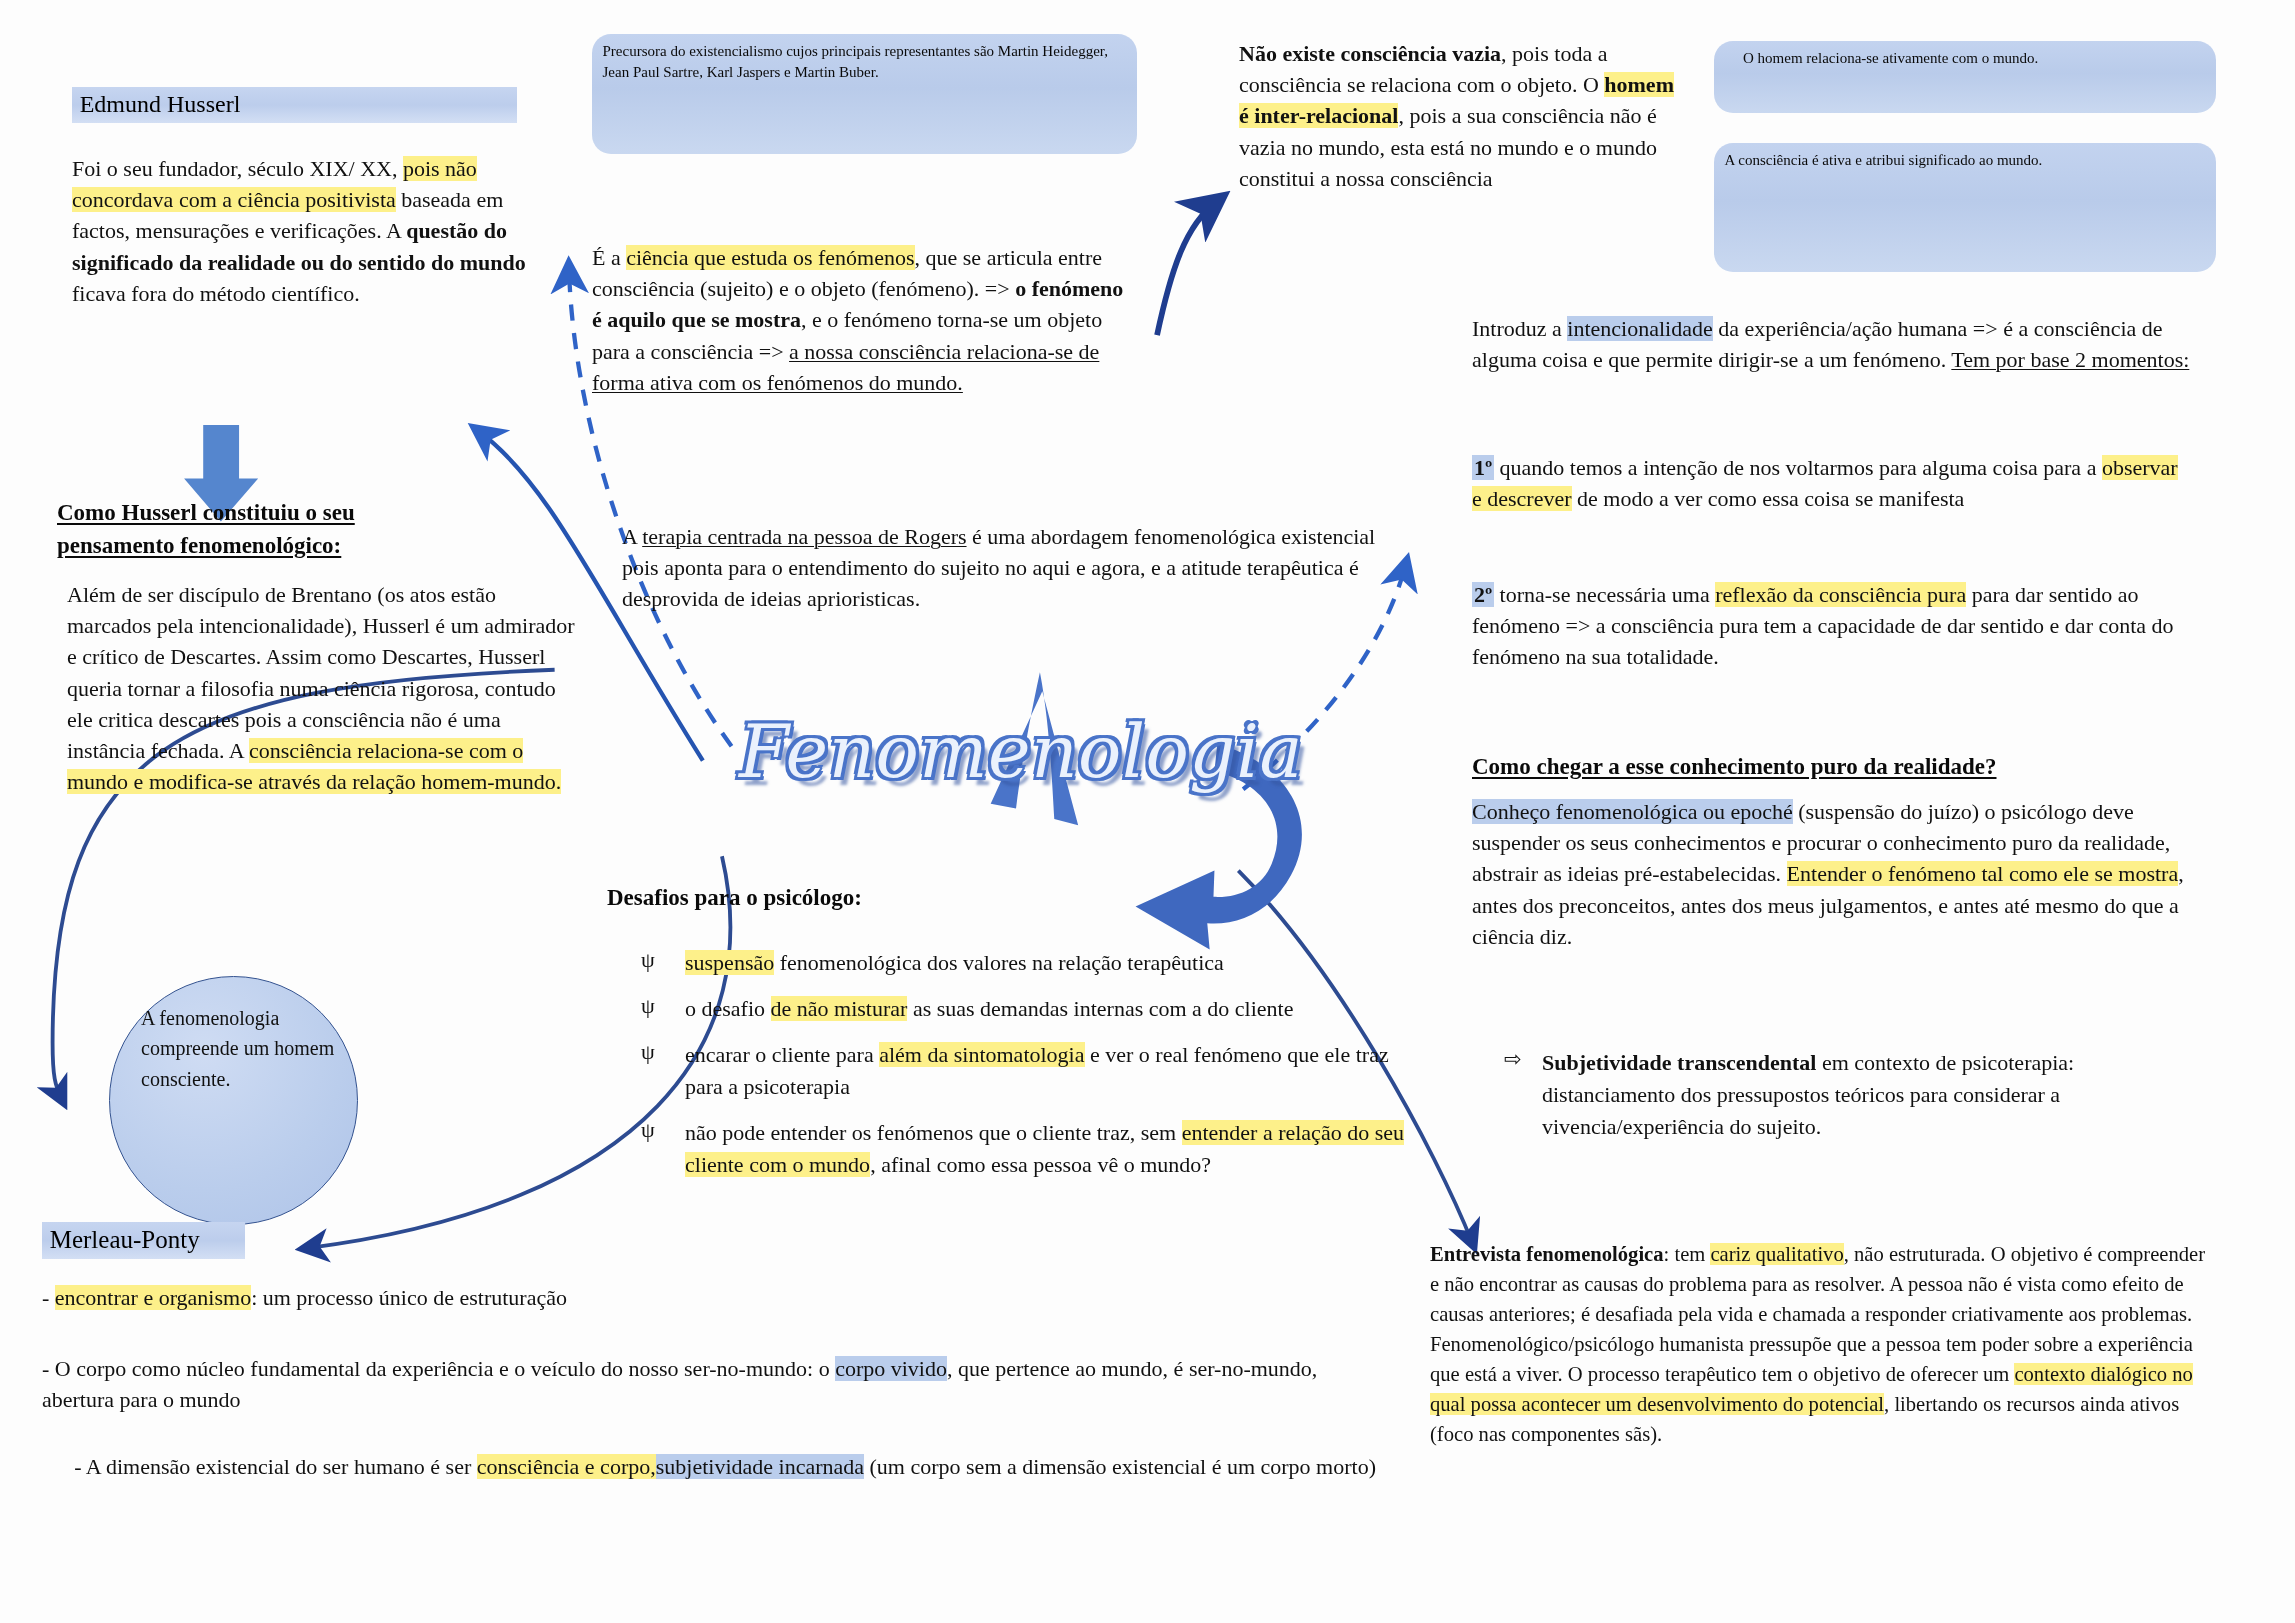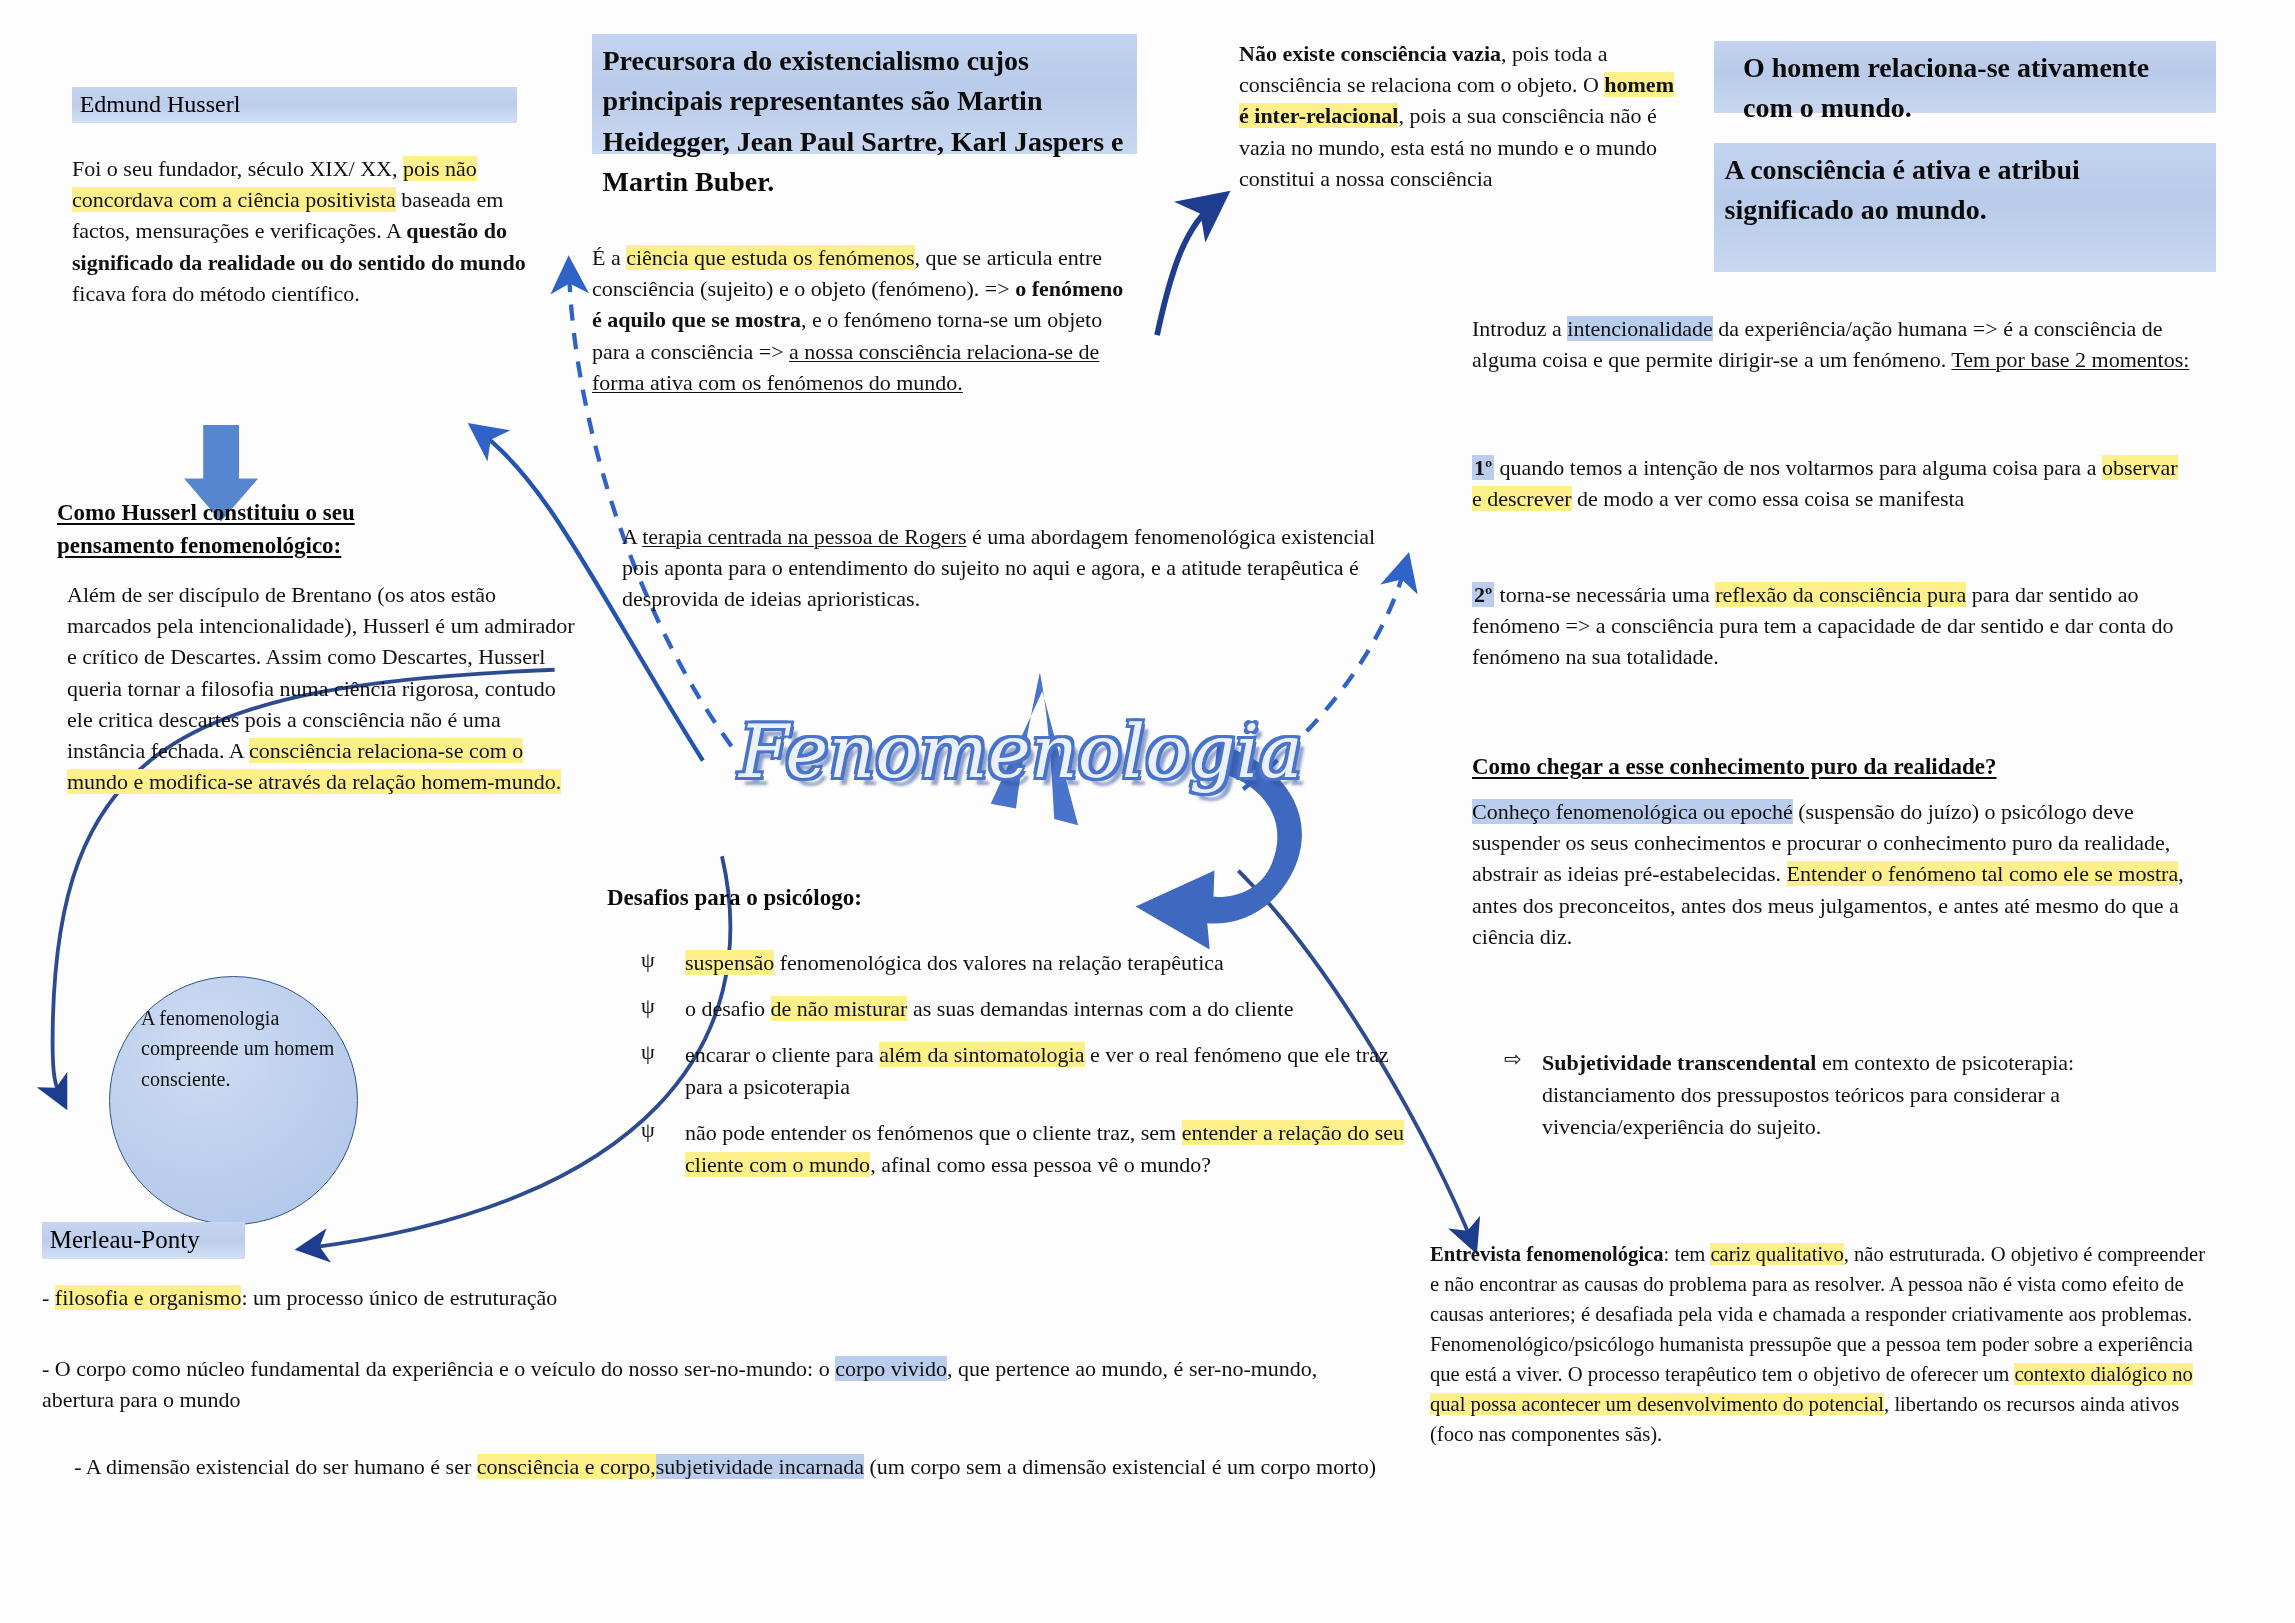--- a/index.html
+++ b/index.html
@@ -19,26 +19,27 @@
     position: absolute;
     color: #111111;
     font-size: 22px;
     line-height: 1.42;
     font-family: "Liberation Serif", serif;
   }
   .bluebox {
     position: absolute;
     background: linear-gradient(180deg, #c3d3ef 0%, #b9cbea 45%, #c9d8f0 100%);
     color: #0a0a0a;
-    font-weight: bold;
-    font-size: 28px;
+    font-weight: normal;
+    font-size: 15px;
     line-height: 1.45;
     padding: 6.7px 10.5px;
     box-sizing: border-box;
     font-family: "Liberation Serif", serif;
+    border-radius: 19px;
   }
   .hdr {
     position: absolute;
     background: linear-gradient(180deg, #c6d5f0 0%, #bccdec 50%, #d3dff4 100%);
     color: #000;
     font-weight: normal;
     font-size: 24px;
     padding: 3.8px 7.7px 4.8px 7.7px;
     box-sizing: border-box;
     font-family: "Liberation Serif", serif;
@@ -156,21 +157,21 @@
 
   <div class="circle" style="left:109px; top:976px; width:249px; height:249px;">
     <div class="ctext">A fenomenologia compreende um homem consciente.</div>
   </div>
 
   <div class="hdr" style="left:42px; top:1222px; width:203px; font-size:25px;">
     <span>Merleau-Ponty</span>
   </div>
 
   <div class="txt" style="left:42px; top:1282px; width:1253px;">
-    <span>- </span><span class="hl">filosofia e organismo</span><span>: um processo único de estruturação</span>
+    <span>- </span><span class="hl">encontrar e organismo</span><span>: um processo único de estruturação</span>
   </div>
 
   <div class="txt" style="left:42px; top:1353px; width:1320px;">
     <span>- O corpo como núcleo fundamental da experiência e o veículo do nosso ser-no-mundo: o </span><span class="hlb">corpo vivido</span><span>, que pertence ao mundo, é ser-no-mundo, abertura para o mundo</span>
   </div>
 
   <div class="txt" style="left:42px; top:1451px; width:1334px;text-align:right;">
     <span>- A dimensão existencial do ser humano é ser </span><span class="hl">consciência e corpo,</span><span class="hlb">subjetividade incarnada</span><span> (um corpo sem a dimensão existencial é um corpo morto)</span>
   </div>
 

